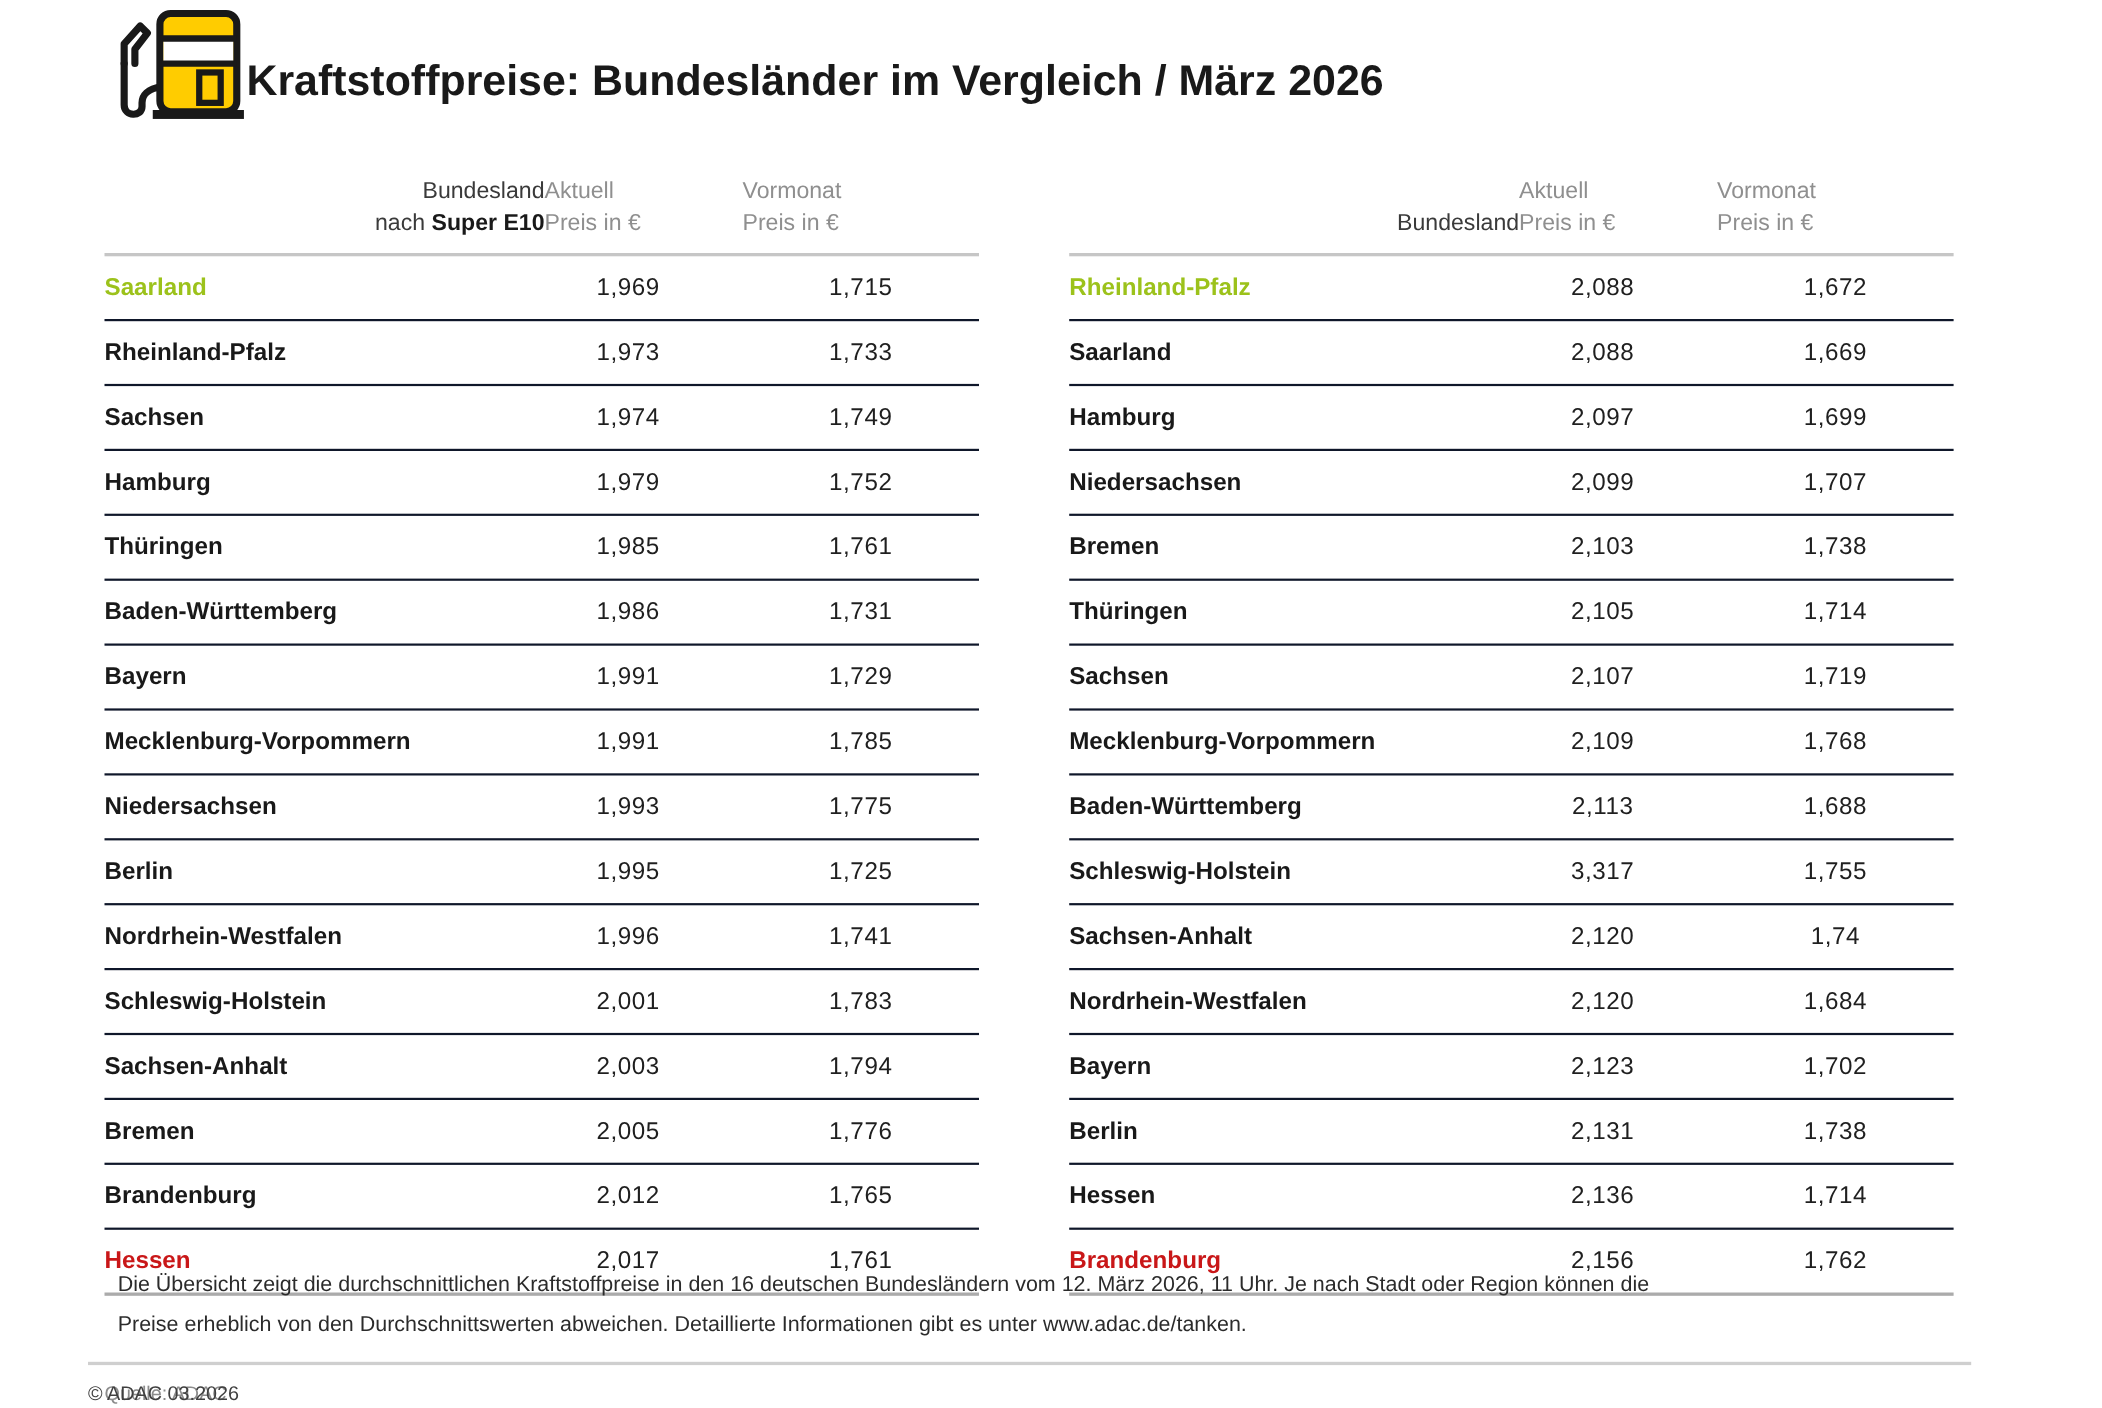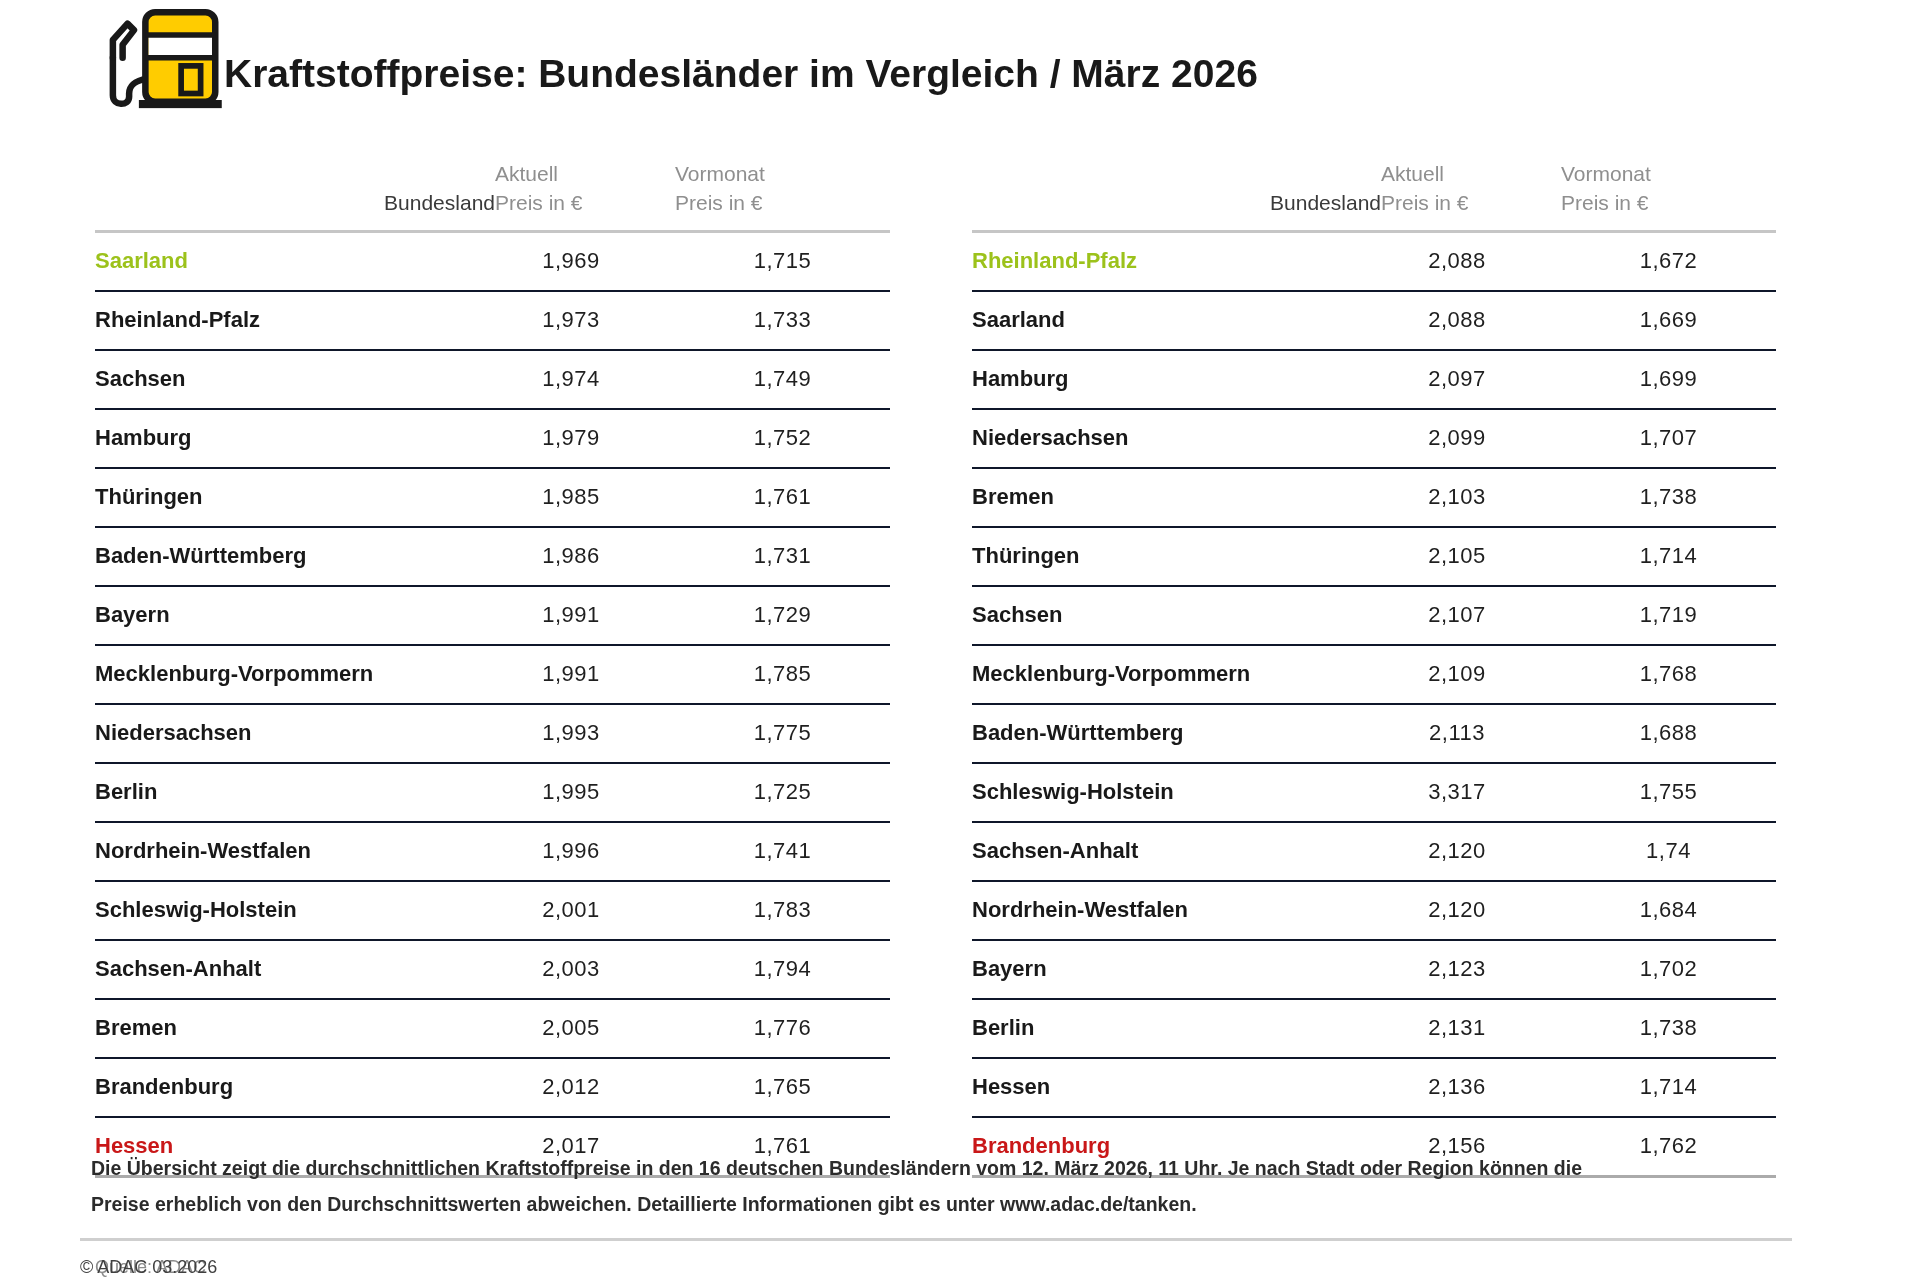--- a/index.html
+++ b/index.html
@@ -27,22 +27,22 @@
     display:grid; grid-template-columns:1fr 180px 215px; align-items:center;
     height:57px; border-bottom:2px solid #0f172a;
   }
   .row:last-child { border-bottom:3px solid #ababab; }
   .cell.name { font-weight:700; font-size:22px; color:#191919; }
   .cell.num  { font-size:22px; text-align:center; color:#1f1f1f; letter-spacing:0.5px; }
   .cell.num.current { padding-right:28px; }
   .row.green .cell.name { color:var(--green,#9cc21b); }
   .row.red   .cell.name { color:var(--red,#c91718); }
   .footnote {
-    position:absolute; left:91px; top:1150px; width:1560px;
-    font-size:19.5px; line-height:36px; color:#2b2b2b;font-weight:bold;
+    position:absolute; left:107px; top:1150px; width:1560px;
+    font-size:19.5px; line-height:36px; color:#2b2b2b;
   }
   .footer-line { position:absolute; left:80px; top:1238px; width:1712px; height:3px; background:#cfcfcf; }
   .footer-source { position:absolute; left:95px; top:1257px; font-size:18px; color:#8c8c8c; }
   .footer-copy {
     position:absolute; left:80px; top:1257px; width:1712px; 
     font-size:18px; color:#404040;
   }
 </style>
 </head>
 <body>
@@ -61,20 +61,21 @@
     <rect x="54" y="114" width="102" height="10" fill="#191919"></rect>
   </svg>
 </div>
 
 <div class="title">Kraftstoffpreise: Bundesländer im Vergleich / März 2026</div>
 
 <div class="table left">
   <div class="thead">
     <div class="th first">
       <div>Bundesland</div>
+      <div><span>nach</span> <span class="bold">Super E10</span></div>
     </div>
     <div class="th current">
       <div>Aktuell</div>
       <div>Preis in €</div>
     </div>
     <div class="th">
       <div>Vormonat</div>
       <div>Preis in €</div>
     </div>
   </div>

